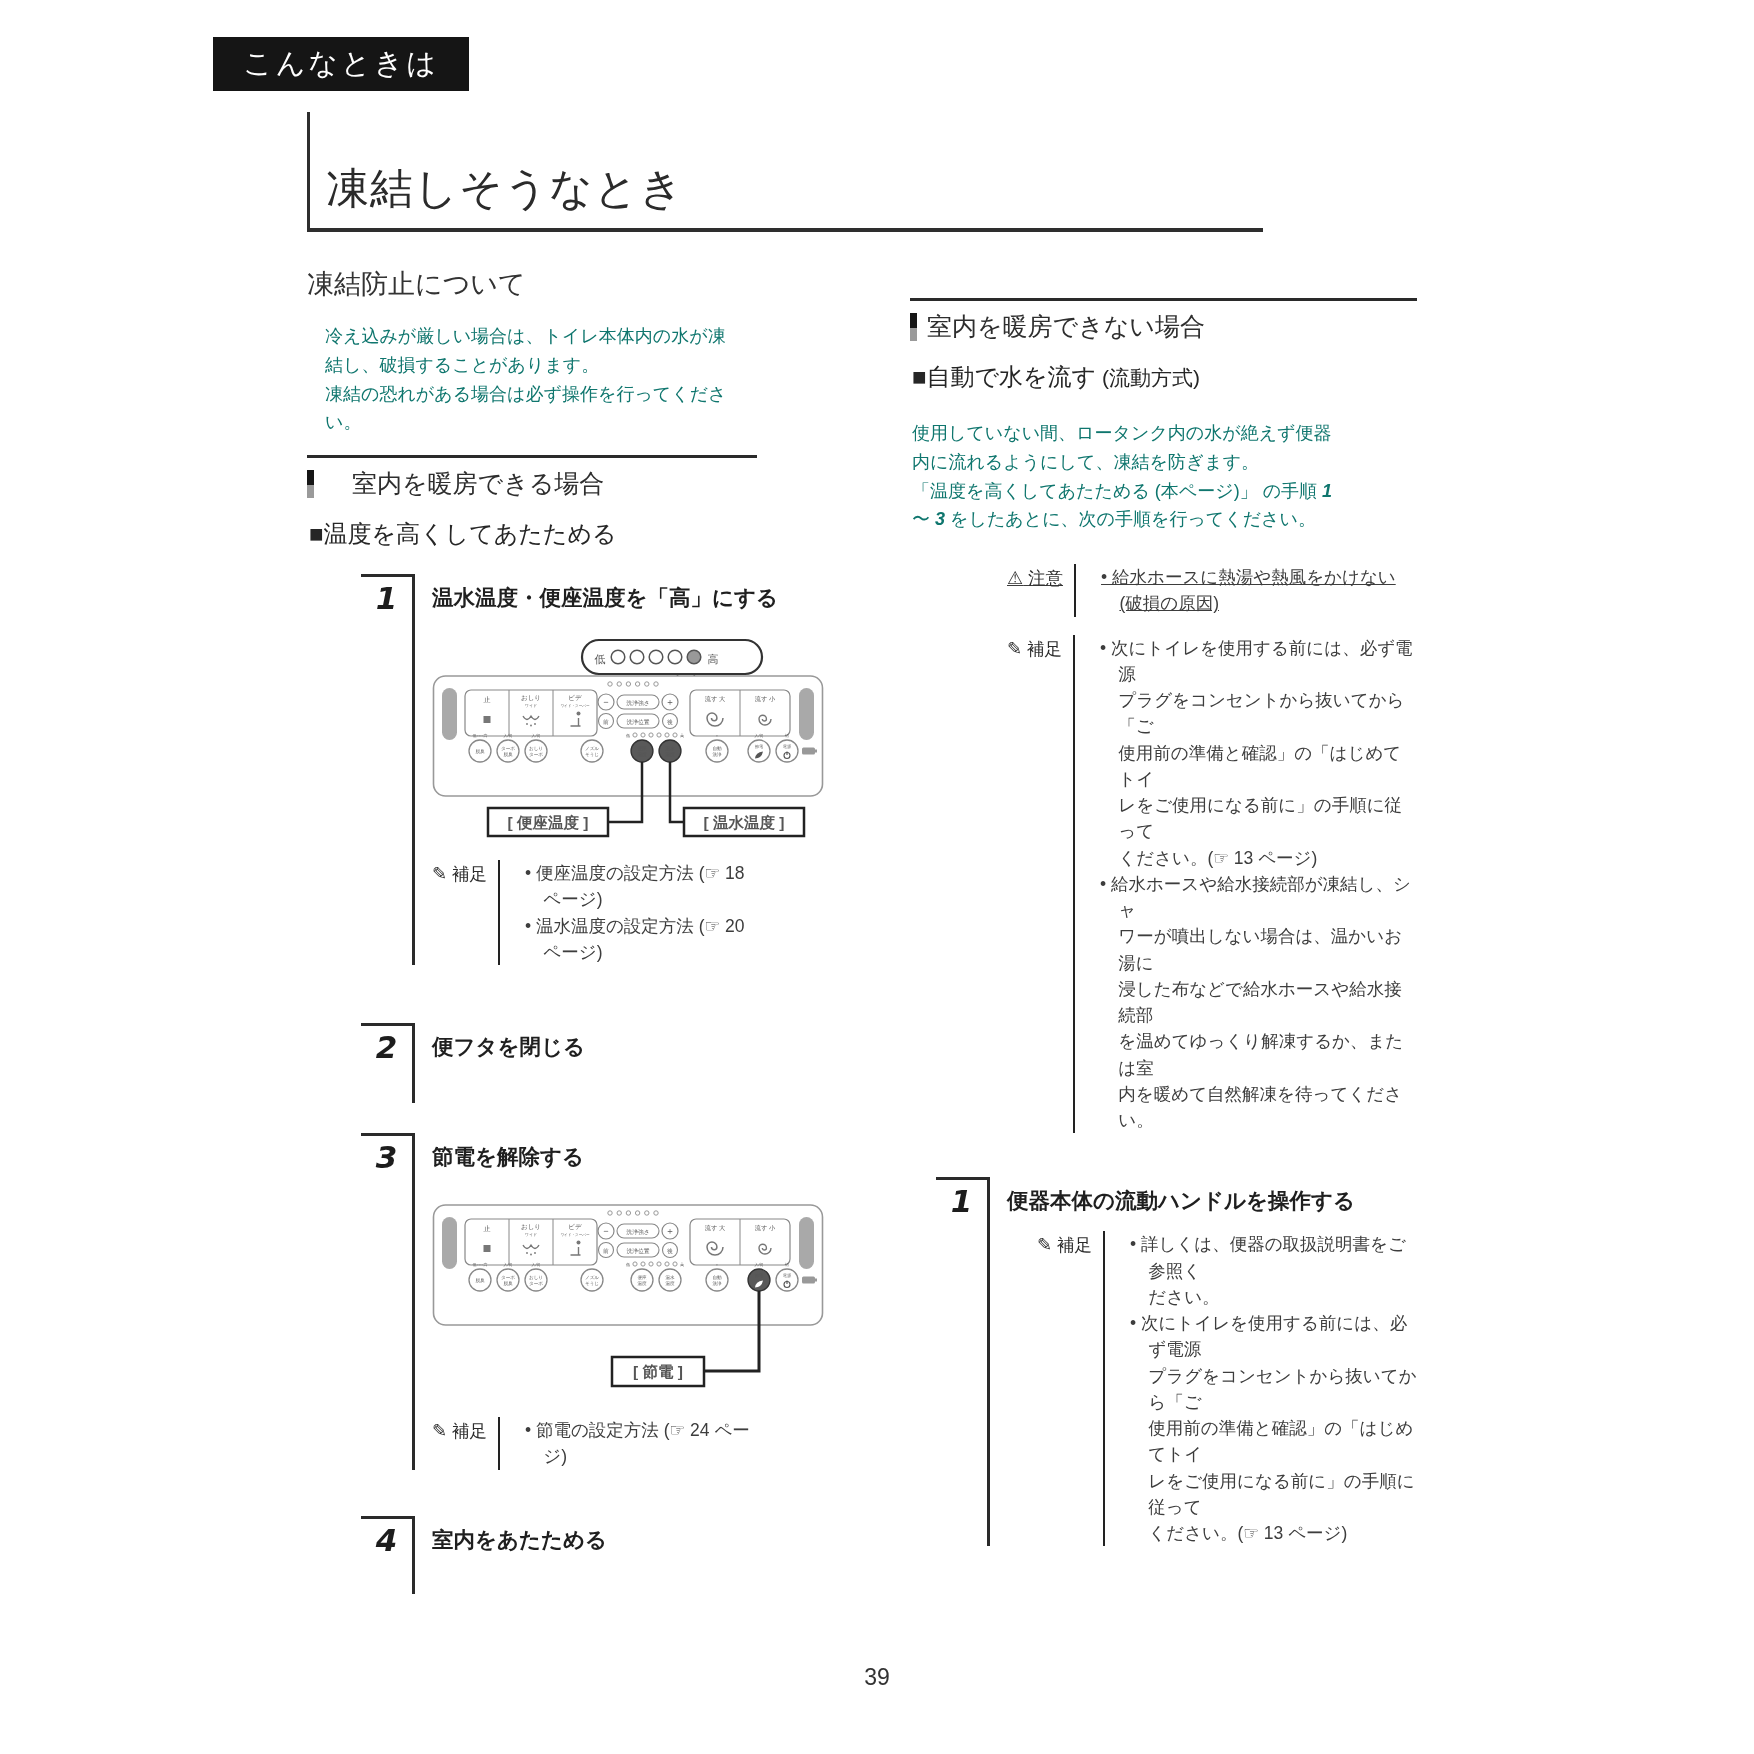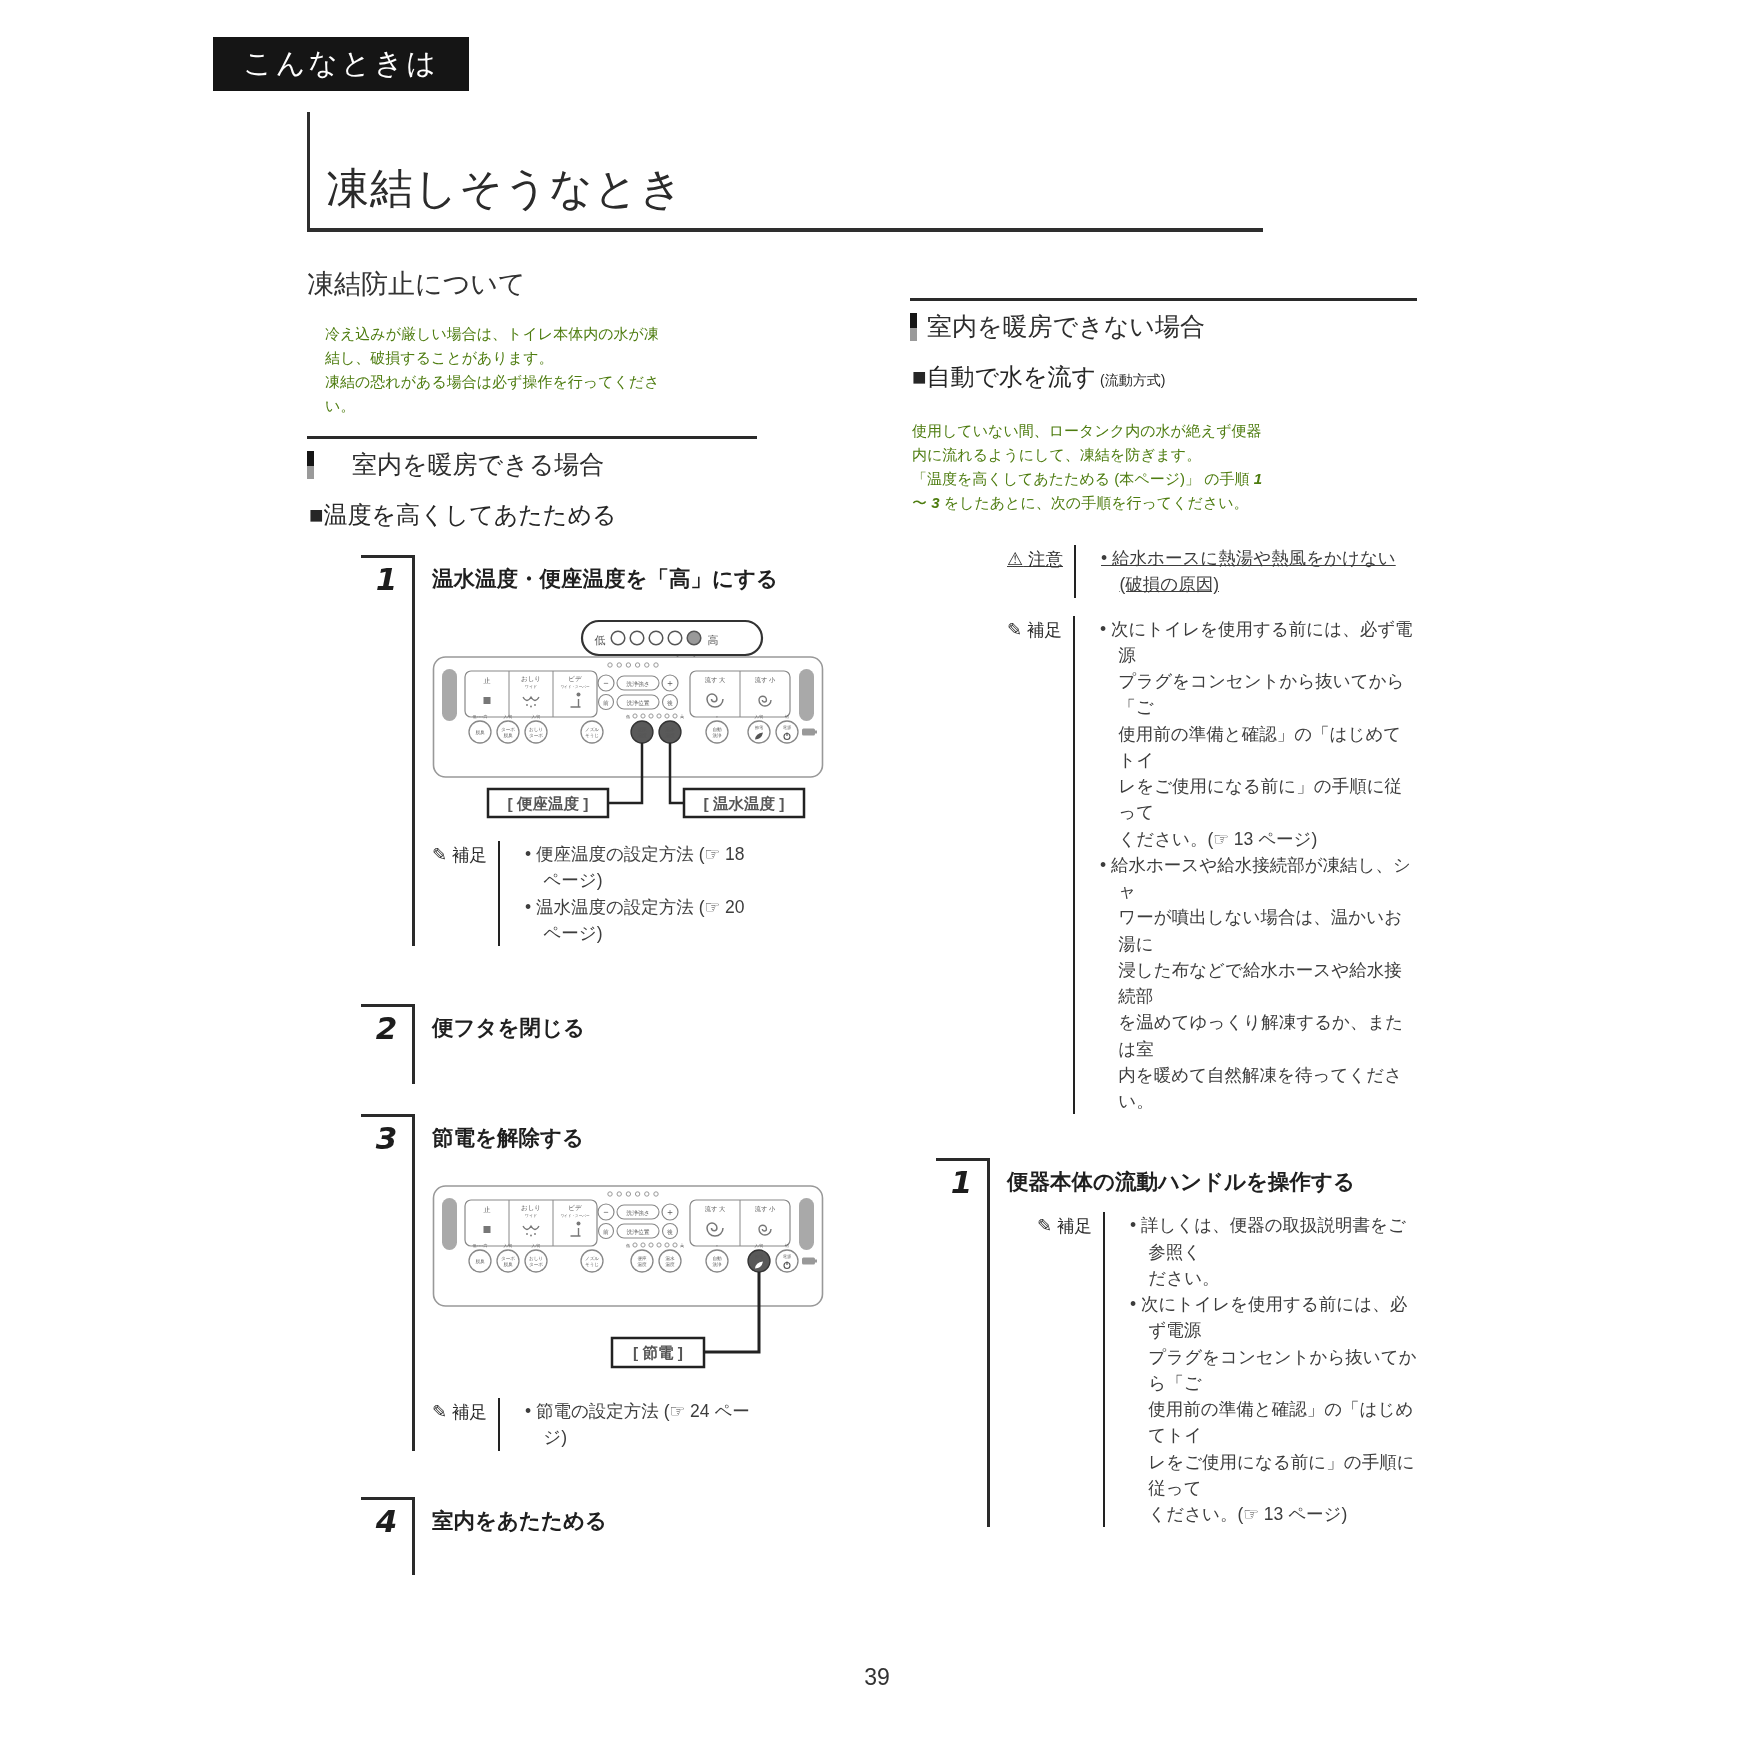--- a/index.html
+++ b/index.html
@@ -16,27 +16,27 @@
   }
   #titleblock{
     left:307px;top:112px;width:956px;height:120px;box-sizing:border-box;
     border-left:3px solid #2e2e2e;border-bottom:4px solid #2e2e2e;
     display:flex;align-items:flex-end;padding:0 0 10px 16px;
     font-size:43px;color:#2b2b2b;letter-spacing:1px;
   }
   #colL{left:307px;top:266px;width:450px;}
   #colR{left:910px;top:298px;width:507px;}
   h2.plain{font-size:27px;font-weight:normal;color:#333;margin:0;white-space:nowrap;}
-  .body-text{font-size:15px;line-height:1.6;color:#4d7c0f;margin:0;white-space:pre-line;}
+  .body-text{font-size:18px;line-height:1.6;color:#0f766e;margin:0;white-space:pre-line;}
   #colL .body-text{margin:20px 0 0 18px;}
   .sec{border-top:3px solid #2a2a2a;padding-top:9px;display:flex;align-items:center;}
   .sec-bar{width:7px;height:28px;background:linear-gradient(#161616 0 55%,#9a9a9a 55% 100%);margin-right:10px;flex:none;}
   .sec-title{font-size:25px;color:#2e2e2e;white-space:nowrap;}
   .subhead{font-size:24px;color:#262626;margin-top:18px;margin-left:2px;white-space:nowrap;}
-  .subhead .paren{font-size:14px;}
+  .subhead .paren{font-size:21px;}
   #secL{margin-top:18px;gap:28px;}
   .step{display:flex;align-items:stretch;}
   .step-numcol{flex:none;width:51px;border-top:3px solid #2a2a2a;border-right:3px solid #2a2a2a;text-align:center;}
   .step-num{font-style:italic;font-weight:bold;font-size:31px;color:#1d1d1d;padding-top:3px;font-family:"DejaVu Sans",sans-serif;}
   .step-body{padding-left:17px;flex:1;min-width:0;}
   .step-title{font-size:21.5px;font-weight:bold;color:#1f1f1f;padding-top:9px;white-space:nowrap;}
   #step1{margin:24px 0 0 54px;}
   #step2{margin-top:58px;margin-left:54px;min-height:80px;}
   #step3{margin-top:30px;margin-left:54px;}
   #step4{margin-top:46px;margin-left:54px;min-height:78px;}

